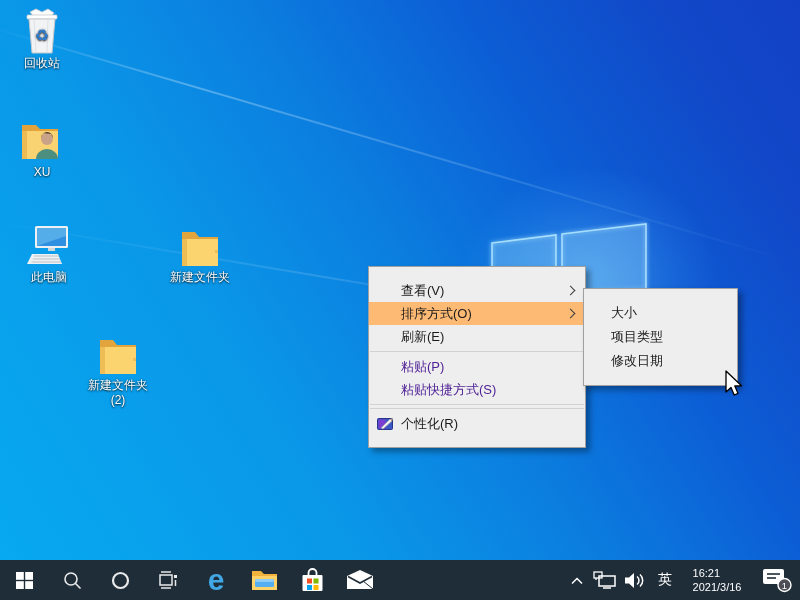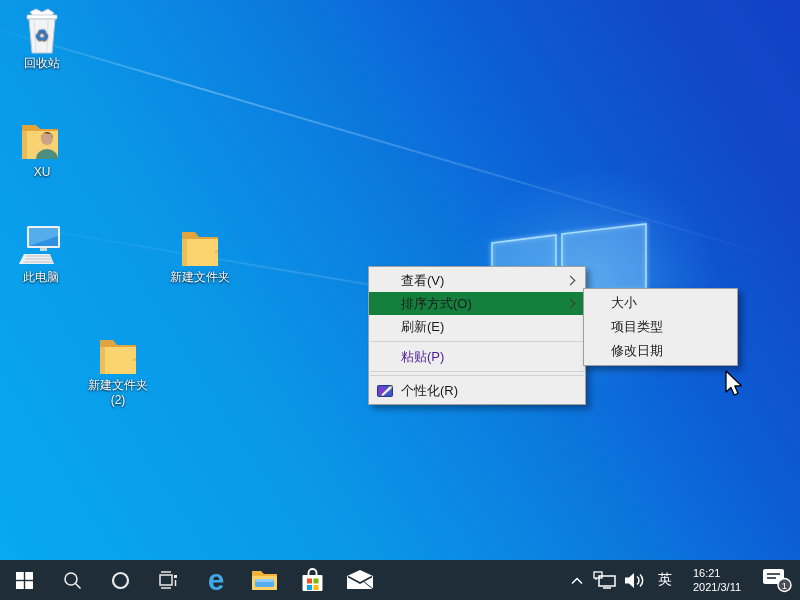--- a/index.html
+++ b/index.html
@@ -18,25 +18,25 @@
     background:radial-gradient(closest-side,rgba(110,200,255,.40),rgba(70,160,245,.14) 55%,transparent 78%);}
   .win-logo{position:absolute;left:480px;top:215px;}
 
   
   .dicon{position:absolute;width:78px;text-align:center;color:#fff;font-size:12px;line-height:15px;
          text-shadow:0 1px 2px rgba(0,0,0,.75),0 0 2px rgba(0,0,0,.5);cursor:default;}
   .dicon .ico{height:46px;display:flex;align-items:flex-end;justify-content:center;margin-bottom:2px;}
 
   
   .menu{position:absolute;box-sizing:border-box;background:#eeeeee;border:1px solid #a0a0a0;
-        box-shadow:4px 4px 6px rgba(0,0,0,.35);padding:2px 0;z-index:5;}
+        box-shadow:4px 4px 6px rgba(0,0,0,.35);padding:12px 0;z-index:5;}
   .main-menu{left:368px;top:266px;width:218px;}
   .menu-item{height:23px;display:flex;align-items:center;position:relative;
              padding:0 12px 0 32px;font-size:13px;color:#1a1a1a;white-space:nowrap;}
-  .menu-item.hl{background:#15803d;}
+  .menu-item.hl{background:#fdba74;}
   .menu-item.disabled{color:#4c1d95;}
   .menu-item .mlabel{flex:0 0 auto;}
   .menu-item .shortcut{margin-left:auto;margin-right:10px;color:#1a1a1a;}
   .sub-arrow{position:absolute;right:11px;top:50%;width:6px;height:6px;margin-top:-4px;
              border-top:1.5px solid #3c3c3c;border-right:1.5px solid #3c3c3c;transform:rotate(45deg);}
   .menu-sep{height:1px;background:#d2d2d2;margin:3px 1px;}
   .mi-icon{position:absolute;left:8px;top:50%;transform:translateY(-50%);width:17px;height:14px;}
 
   .sort-menu{left:583px;top:288px;width:155px;z-index:6;}
   .sort-menu .menu-item{height:24px;padding:0 12px 0 27px;}
@@ -103,21 +103,21 @@
           <path d="M2 12 h36 v28 h-36 z" fill="#f9d372"></path>
           <path d="M2 12 h5 v28 h-5 z" fill="#eebb52"></path>
           <circle cx="27" cy="20" r="6" fill="#caa287"></circle>
           <path d="M21 19 a6 6 0 0 1 12 0 l-2 -4 -8 -1 z" fill="#4a3a2e"></path>
           <path d="M16 40 a11 10 0 0 1 22 0 z" fill="#4c8f80"></path>
         </svg>
       </div>
       <div>XU</div>
     </div>
 
-    <div class="dicon" style="left:2px;top:222px;">
+    <div class="dicon" style="left:10px;top:222px;">
       <div class="ico">
         <svg width="46" height="44" viewBox="0 0 46 44">
           <rect x="9" y="2" width="33" height="22" rx="1.5" fill="#eef1f3"></rect>
           <rect x="11" y="4" width="29" height="18" fill="#2f8fe0"></rect>
           <path d="M11 4 h29 v8 l-29 10 z" fill="#54ace9"></path>
           <rect x="22" y="24" width="7" height="3" fill="#cfd6da"></rect>
           <polygon points="6,30 32,30 36,40 1,40" fill="#eef1f3"></polygon>
           <path d="M8 32 L33 32 M7 35 L34 35 M5.5 38 L35 38" stroke="#b9c2c8" stroke-width="1.2"></path>
         </svg>
       </div>
@@ -159,20 +159,23 @@
       <span class="mlabel">排序方式(O)</span>
       <span class="sub-arrow"></span>
     </div>
     <div class="menu-item">
       <span class="mlabel">刷新(E)</span>
     </div>
     <div class="menu-sep"></div>
     <div class="menu-item disabled">
       <span class="mlabel">粘贴(P)</span>
     </div>
+    <div class="menu-item disabled">
+      <span class="mlabel">粘贴快捷方式(S)</span>
+    </div>
     <div class="menu-sep"></div>
     <div class="menu-sep"></div>
     <div class="menu-item">
       <svg class="mi-icon" viewBox="0 0 17 14">
         <rect x="0.5" y="1.5" width="15" height="11" rx="1" fill="#3a57c4" stroke="#27368a"></rect>
         <rect x="1.5" y="2.5" width="7" height="9" fill="#7a3fd0"></rect>
         <path d="M4 11 L13 2 L15 4 L6 12 Z" fill="#f0f0f0" stroke="#9a9a9a" stroke-width="0.6"></path>
         <path d="M13 2 L15 4 L16 1.5 Z" fill="#caa06a"></path>
       </svg>
       <span class="mlabel">个性化(R)</span>
@@ -267,21 +270,21 @@
         <svg width="22" height="17" viewBox="0 0 22 17">
           <polygon points="1,5.5 5,5.5 10,1 10,16 5,11.5 1,11.5" fill="#fff"></polygon>
           <path d="M13 4.5 a5 5 0 0 1 0 8" fill="none" stroke="#fff" stroke-width="1.5"></path>
           <path d="M16 2.5 a8 8 0 0 1 0 12" fill="none" stroke="#fff" stroke-width="1.5"></path>
         </svg>
       </button>
       <button class="tray-btn input-ind">英</button>
       <button class="tray-btn clock">
         <span>
           <span>16:21</span><br>
-          <span>2021/3/11</span>
+          <span>2021/3/16</span>
         </span>
       </button>
       <button class="tray-btn notif">
         <svg width="34" height="28" viewBox="0 0 34 28">
           <rect x="3" y="3" width="21" height="15" rx="2" fill="#ffffff"></rect>
           <polygon points="17,18 23,18 23,23" fill="#ffffff"></polygon>
           <line x1="7" y1="8" x2="20" y2="8" stroke="#1f2d38" stroke-width="1.6"></line>
           <line x1="7" y1="12" x2="16" y2="12" stroke="#1f2d38" stroke-width="1.6"></line>
           <circle cx="24.5" cy="19" r="6.5" fill="#4d4d57" stroke="#fff" stroke-width="1.4"></circle>
           <text x="24.5" y="22.5" font-size="9.5" text-anchor="middle" fill="#fff">1</text>

